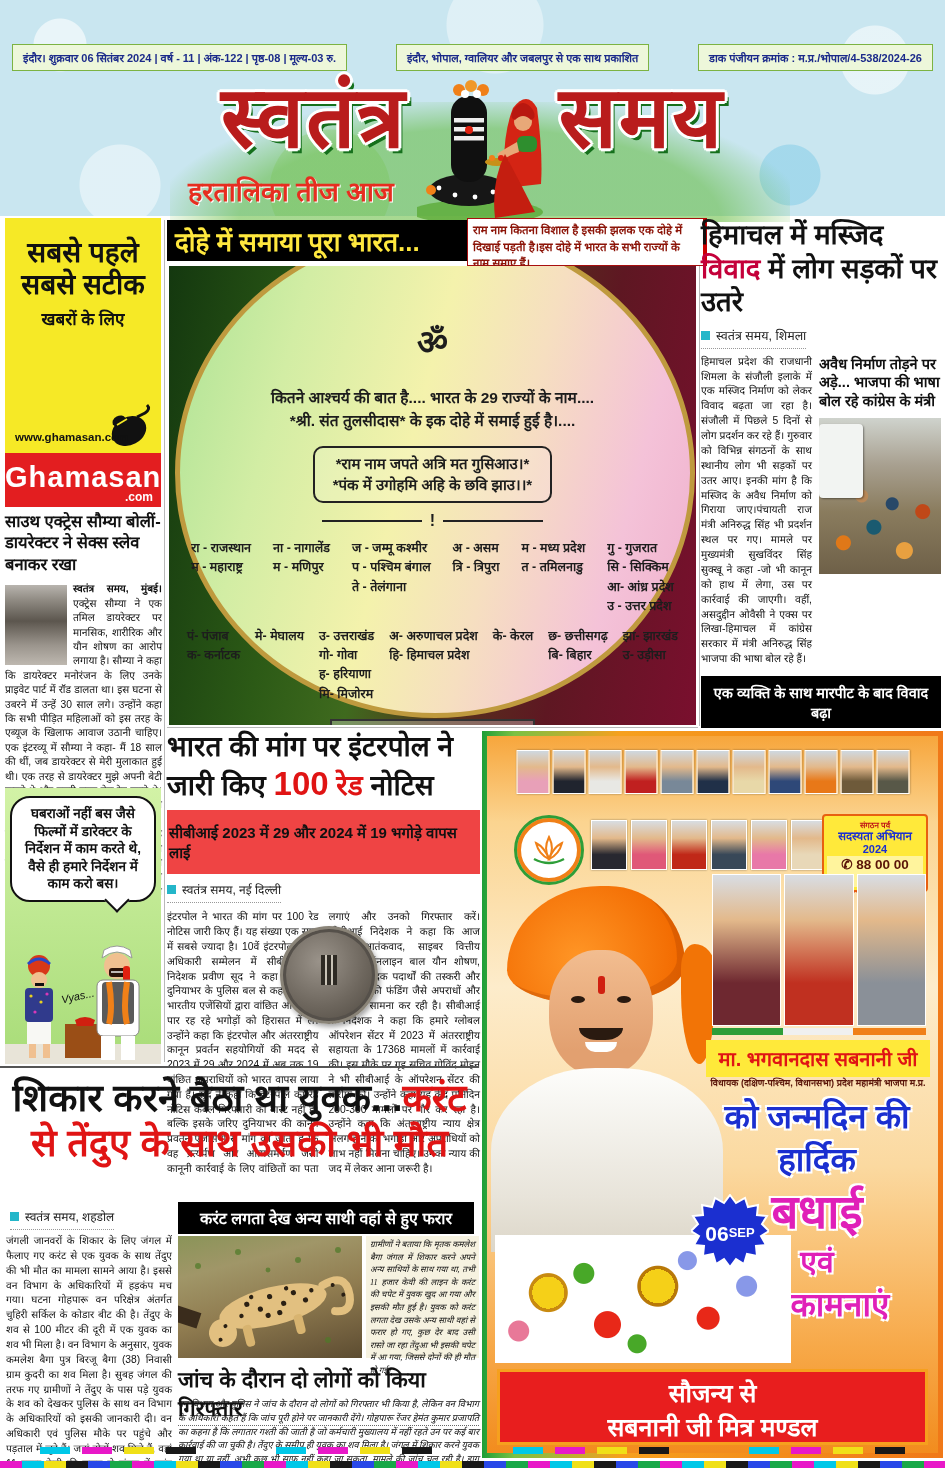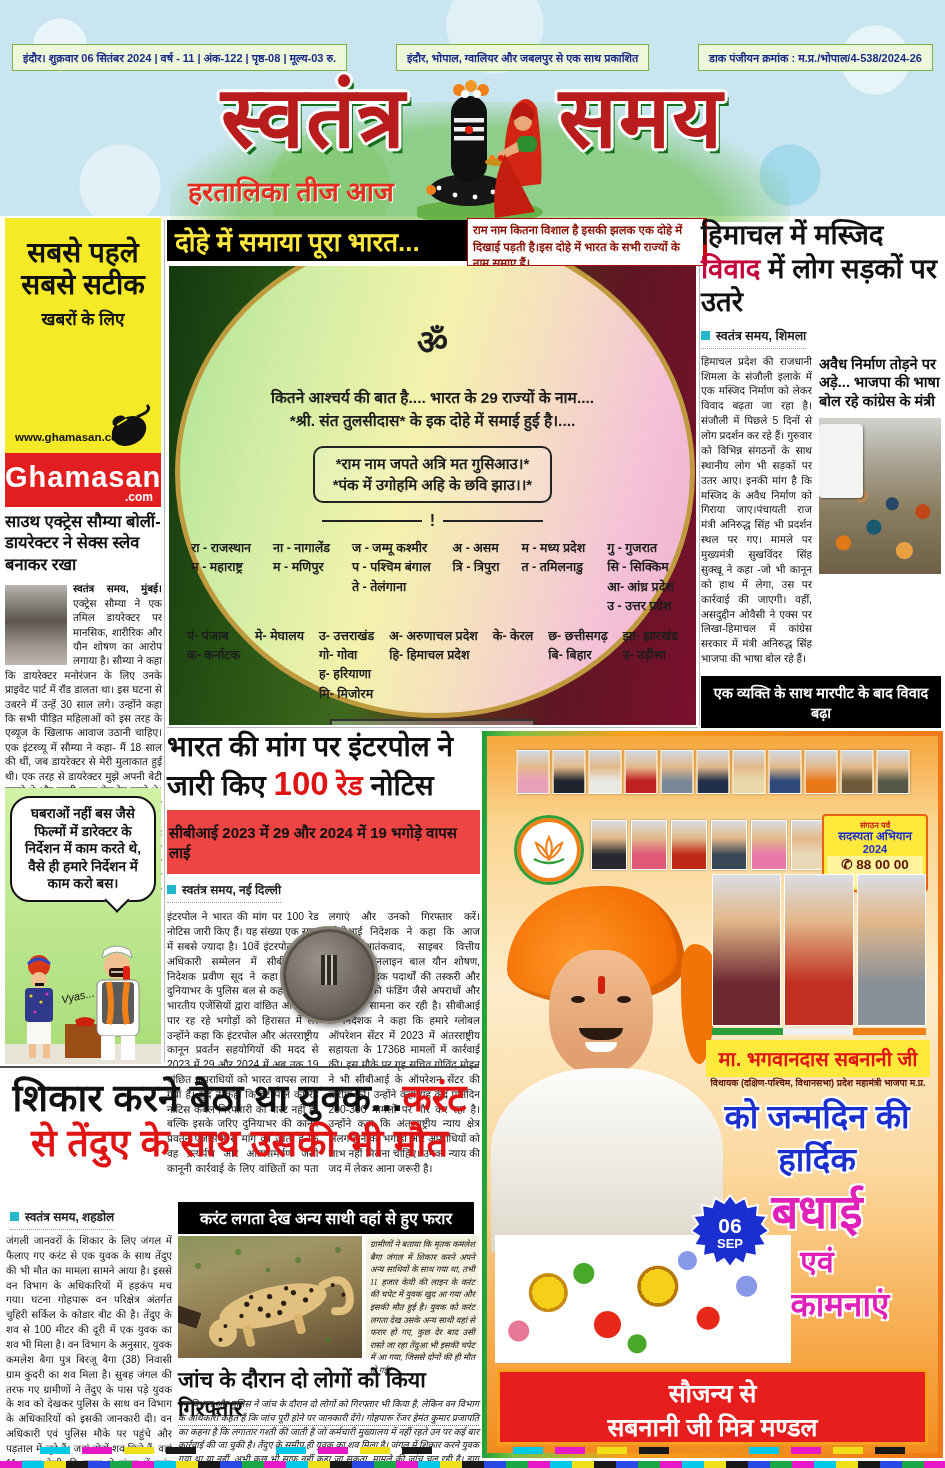--- a/index.html
+++ b/index.html
@@ -23,21 +23,21 @@
       background:radial-gradient(ellipse at 50% 100%, rgba(95,185,55,.55) 0 55%, transparent 75%);}
   .mast-row{position:relative;display:flex;justify-content:center;align-items:flex-start;gap:10px;}
   .mast-title{font-size:86px;line-height:1.05;font-weight:bold;color:#b91c1c;letter-spacing:2px;
       text-shadow:-3px 0 #fff,3px 0 #fff,0 -3px #fff,0 3px #fff,-2px -2px #fff,2px 2px #fff,-2px 2px #fff,2px -2px #fff,4px 5px 0 #15701c;}
   .mast-art{width:132px;height:150px;margin-top:2px;flex:0 0 auto;}
   .tagline{position:absolute;left:188px;top:100px;font-size:27px;font-weight:bold;color:#e62e20;
       text-shadow:1px 1px 0 #fff;}
   
   .vrule,.hrule{position:absolute;background:#b9b9b9;}
   
-  .byline{display:flex;align-items:center;gap:6px;font-weight:bold;font-size:12.5px;color:#222;
+  .byline{display:flex;align-items:center;gap:6px;font-weight:normal;font-size:12.5px;color:#222;
           border-bottom:1px dotted #999;padding-bottom:4px;width:max-content;}
   .bullet{width:9px;height:9px;background:#24b6c9;flex:0 0 auto;}
   
   .gham{position:absolute;left:5px;top:218px;width:156px;height:289px;background:#f6e926;text-align:center;}
   .gham-l1{margin-top:20px;font-size:28px;font-weight:bold;line-height:1.1;}
   .gham-l2{font-size:28px;font-weight:bold;line-height:1.15;}
   .gham-l3{font-size:17px;font-weight:bold;margin-top:6px;}
   .gham-url{position:absolute;left:10px;bottom:64px;font-size:11.5px;font-weight:bold;}
   .gham-mouse{position:absolute;right:6px;bottom:52px;}
   .gham-band{position:absolute;left:0;bottom:0;width:100%;height:54px;background:#e31e20;color:#fff;}
@@ -186,21 +186,21 @@
   .desig{position:absolute;top:340px;right:2px;width:236px;color:#5a1408;font-weight:bold;font-size:9.2px;text-align:center;}
   .greet{position:absolute;top:360px;right:8px;width:226px;text-align:center;}
   .g-blue{color:#1b2fd0;font-weight:bold;text-shadow:2px 2px 0 #fff,-2px -2px 0 #fff,2px -2px 0 #fff,-2px 2px 0 #fff;}
   .g-mag{color:#e020b8;font-weight:bold;text-shadow:2px 2px 0 #fff,-2px -2px 0 #fff,2px -2px 0 #fff,-2px 2px 0 #fff;}
   .g1{font-size:33px;line-height:1.25;}
   .g2{font-size:33px;line-height:1.4;}
   .g3{font-size:47px;line-height:1.25;}
   .g4{font-size:30px;line-height:1.35;}
   .g5{font-size:33px;line-height:1.35;}
   .badge{position:absolute;top:458px;left:204px;width:78px;height:78px;z-index:3;}
-  .badge-txt{position:absolute;left:0;top:0;width:78px;height:78px;display:flex;flex-direction:column;
+  .badge-txt{position:absolute;left:0;top:0;width:78px;height:78px;display:flex;flex-direction:row;
      align-items:center;justify-content:center;color:#fff;font-weight:bold;}
   .badge-day{font-size:21px;line-height:1;}
   .badge-mon{font-size:13px;line-height:1.2;}
   .flowers{position:absolute;left:8px;bottom:90px;width:296px;height:128px;background:
       radial-gradient(circle at 18% 45%, #f5d018 0 16px, #c88a10 16px 19px, transparent 20px),
       radial-gradient(circle at 38% 70%, #e82818 0 13px, transparent 14px),
       radial-gradient(circle at 55% 40%, #f5d018 0 17px, #b87808 17px 20px, transparent 21px),
       radial-gradient(circle at 72% 65%, #e82818 0 11px, transparent 12px),
       radial-gradient(circle at 85% 40%, #8898e8 0 10px, transparent 11px),
       radial-gradient(circle at 30% 30%, #48a828 0 10px, transparent 11px),

